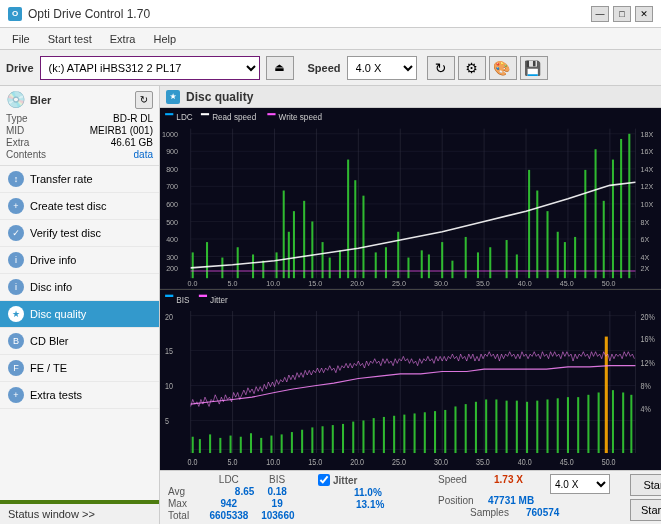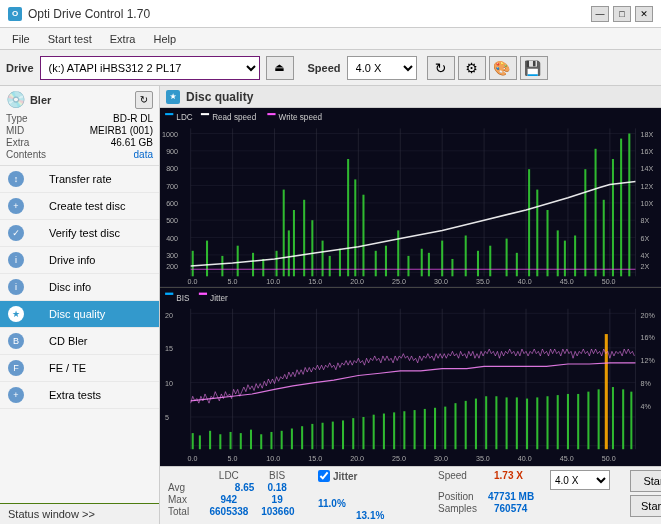--- a/index.html
+++ b/index.html
@@ -44,24 +44,24 @@
     .disc-info-value { color: #000; font-size: 10px; font-weight: normal; }
     .disc-info-value.blue { color: #0066cc; }
     .label-row { display: flex; align-items: center; gap: 4px; margin-top: 2px; }
     .label-input { height: 18px; border: 1px solid #999; background: white; font-size: 10px; width: 100px; padding: 0 2px; }
     
     
     .nav-item { display: flex; align-items: center; gap: 6px; padding: 5px 8px; cursor: pointer; border-bottom: 1px solid #e8e8e8; }
     .nav-item.active { background: #3399cc; color: white; }
     .nav-item-icon { width: 16px; height: 16px; border-radius: 50%; background: #6699cc; display: flex; align-items: center; justify-content: center; font-size: 9px; color: white; flex-shrink: 0; }
     .nav-item.active .nav-item-icon { background: white; color: #3399cc; }
-    .nav-item-label { font-size: 11px; margin-left: 19px; }
-    
-    
-    .status-window { background: #f0f0f0; border-top: 1px solid #4d7c0f; padding: 4px 8px; cursor: pointer; display: flex; align-items: center; gap: 4px; margin-top: auto; }
+    .nav-item-label { font-size: 11px; }
+    
+    
+    .status-window { background: #f0f0f0; border-top: 4px solid #4d7c0f; padding: 4px 8px; cursor: pointer; display: flex; align-items: center; gap: 4px; margin-top: auto; }
     .status-window-label { font-size: 11px; color: #333; }
     
     
     .content { flex: 1; display: flex; flex-direction: column; background: #fff; overflow: hidden; }
     
     
     .dq-header { background: #e8e8e8; display: flex; align-items: center; padding: 2px 6px; border-bottom: 1px solid #ccc; height: 22px; }
     .dq-icon { width: 14px; height: 14px; background: #3399cc; border-radius: 2px; display: flex; align-items: center; justify-content: center; color: white; font-size: 8px; margin-right: 6px; }
     .dq-title { font-size: 12px; font-weight: bold; color: #333; }
     
@@ -449,21 +449,21 @@
           <span style="width: 55px; font-size: 10px; color: #0066cc; text-align: center; font-weight: bold;">6605338</span>
           <span style="width: 45px; font-size: 10px; color: #0066cc; text-align: center; font-weight: bold;">103660</span>
         </div>
       </div>
 
       <div style="display: flex; flex-direction: column; gap: 1px; min-width: 100px;">
         <div style="display: flex; align-items: center; gap: 3px;">
           <input type="checkbox" checked="" style="width: 12px; height: 12px;">
           <span style="font-size: 10px; color: #555; font-weight: bold;">Jitter</span>
         </div>
-        <div style="display: flex; gap: 15px; flex-direction: column;">
+        <div style="display: flex; gap: 0;">
           <span style="width: 36px; font-size: 10px; color: #555;"></span>
           <span style="font-size: 10px; color: #0066cc; font-weight: bold;">11.0%</span>
         </div>
         <div style="display: flex; gap: 2px;">
           <span style="width: 36px; font-size: 10px; color: #555;"></span>
           <span style="font-size: 10px; color: #0066cc; font-weight: bold;">13.1%</span>
         </div>
       </div>
 
       <div style="display: flex; flex-direction: column; gap: 1px; flex: 1;">
@@ -471,21 +471,21 @@
           <span style="font-size: 10px; color: #555; width: 50px;">Speed</span>
           <span style="font-size: 10px; color: #cc3300; font-weight: bold; width: 50px;">1.73 X</span>
           <select style="height: 20px; font-size: 10px; border: 1px solid #999; background: white; width: 60px;">
             <option>4.0 X</option>
           </select>
         </div>
         <div style="display: flex; ">
           <span style="font-size: 10px; color: #555; width: 50px;">Position</span>
           <span style="font-size: 10px; color: #0066cc; font-weight: bold;">47731 MB</span>
         </div>
-        <div style="display: flex; gap: 6px;">
+        <div style="display: flex; gap: 6px; margin-left: 32px;">
           <span style="font-size: 10px; color: #555; width: 50px;">Samples</span>
           <span style="font-size: 10px; color: #0066cc; font-weight: bold;">760574</span>
         </div>
       </div>
 
       <div class="start-buttons">
         <button class="start-btn">Start full</button>
         <button class="start-btn">Start part</button>
       </div>
     </div>

